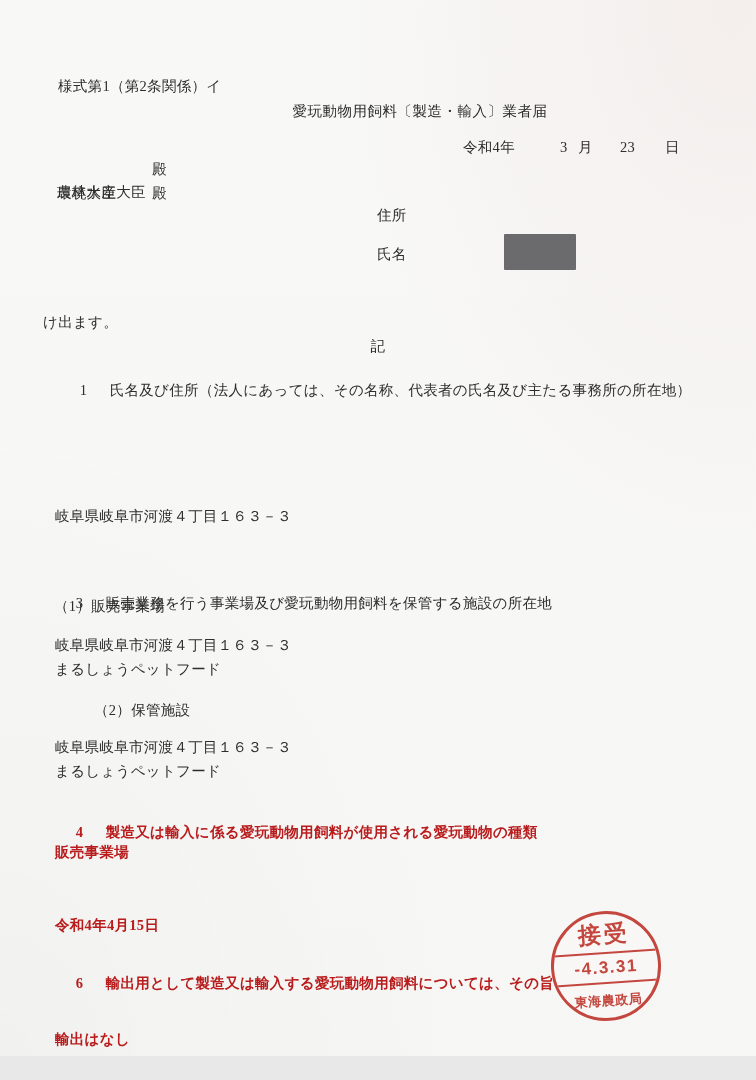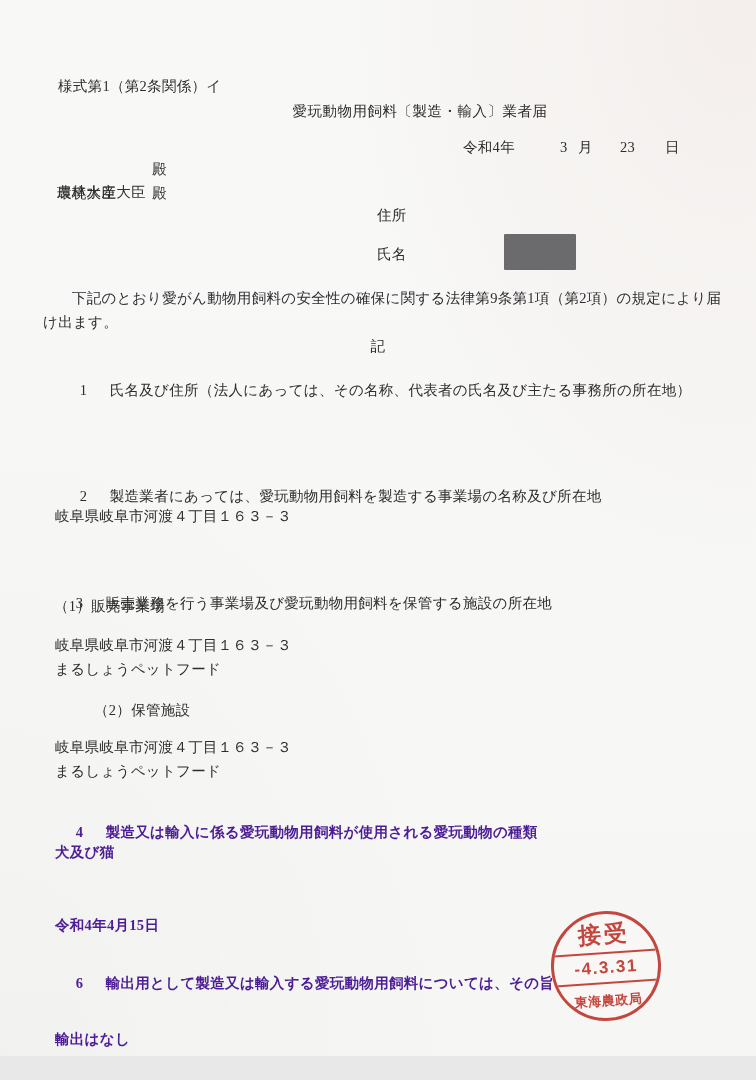--- a/index.html
+++ b/index.html
@@ -22,21 +22,21 @@
       linear-gradient(180deg, rgba(0,0,0,0.012), rgba(0,0,0,0.018));
     pointer-events:none;
   }
   .line{
     position:absolute;
     font-size:14.5px;
     line-height:1.35;
     letter-spacing:0.3px;
     white-space:pre;
   }
-  .bold{font-weight:bold;color:#4c1d95;}
+  .bold{font-weight:bold;color:#b91c1c;}
   .num{display:inline-block;width:30px;}
   .center{left:0;width:756px;text-align:center;}
   .title{font-size:14.5px;letter-spacing:0.5px;padding-left:42px;}
   .redaction{
     position:absolute;
     left:504px;top:234px;width:72px;height:36px;
     background:#6b6b6e;
     border-radius:1px;
     filter:blur(0.7px);
   }
@@ -95,48 +95,44 @@
   </div>
   <div>
     <span class="line" style="left:57px;top:184px;">環境大臣</span>
     <span class="line" style="left:152px;top:184px;">殿</span>
   </div>
 
   <div class="line" style="left:377px;top:206px;">住所</div>
   <div class="line" style="left:377px;top:245px;">氏名</div>
   <div class="redaction"></div>
 
-  <div class="line" style="left:72px;top:289px;">下記のとおり愛がん動物用飼料の安全性の確保に関する法律第9条第1項（第2項）の規定により届</div>
   <div class="line" style="left:43px;top:313px;">け出ます。</div>
 
   <div class="line center" style="top:337px;">記</div>
 
   <div class="line" style="left:64px;top:361px;">
     <span class="num">1</span><span>氏名及び住所（法人にあっては、その名称、代表者の氏名及び主たる事務所の所在地）</span>
   </div>
 
-  <div class="line" style="left:64px;top:467px;">
-    <span class="num">2</span><span>製造業者にあっては、愛玩動物用飼料を製造する事業場の名称及び所在地</span>
-  </div>
   <div class="line" style="left:55px;top:507px;">岐阜県岐阜市河渡４丁目１６３－３</div>
 
   <div class="line" style="left:60px;top:574px;">
     <span class="num">3</span><span>販売業務を行う事業場及び愛玩動物用飼料を保管する施設の所在地</span>
   </div>
   <div class="line" style="left:54px;top:597px;">（1）販売事業場</div>
   <div class="line" style="left:55px;top:636px;">岐阜県岐阜市河渡４丁目１６３－３</div>
   <div class="line" style="left:55px;top:660px;">まるしょうペットフード</div>
   <div class="line" style="left:54px;top:701px;margin-left:40px;">（2）保管施設</div>
   <div class="line" style="left:55px;top:738px;">岐阜県岐阜市河渡４丁目１６３－３</div>
   <div class="line" style="left:55px;top:762px;">まるしょうペットフード</div>
 
   <div class="line bold" style="left:60px;top:803px;">
     <span class="num">4</span><span>製造又は輸入に係る愛玩動物用飼料が使用される愛玩動物の種類</span>
   </div>
-  <div class="line bold" style="left:55px;top:843px;">犬及び猫</div>
+  <div class="line bold" style="left:55px;top:843px;">販売事業場</div>
 
   <div class="line bold" style="left:55px;top:916px;">令和4年4月15日</div>
 
   <div class="line bold" style="left:60px;top:954px;">
     <span class="num">6</span><span>輸出用として製造又は輸入する愛玩動物用飼料については、その旨</span>
   </div>
   <div class="line bold" style="left:55px;top:1030px;">輸出はなし</div>
 
   <div class="stamp">
     <div class="stamp-top">接受</div>

